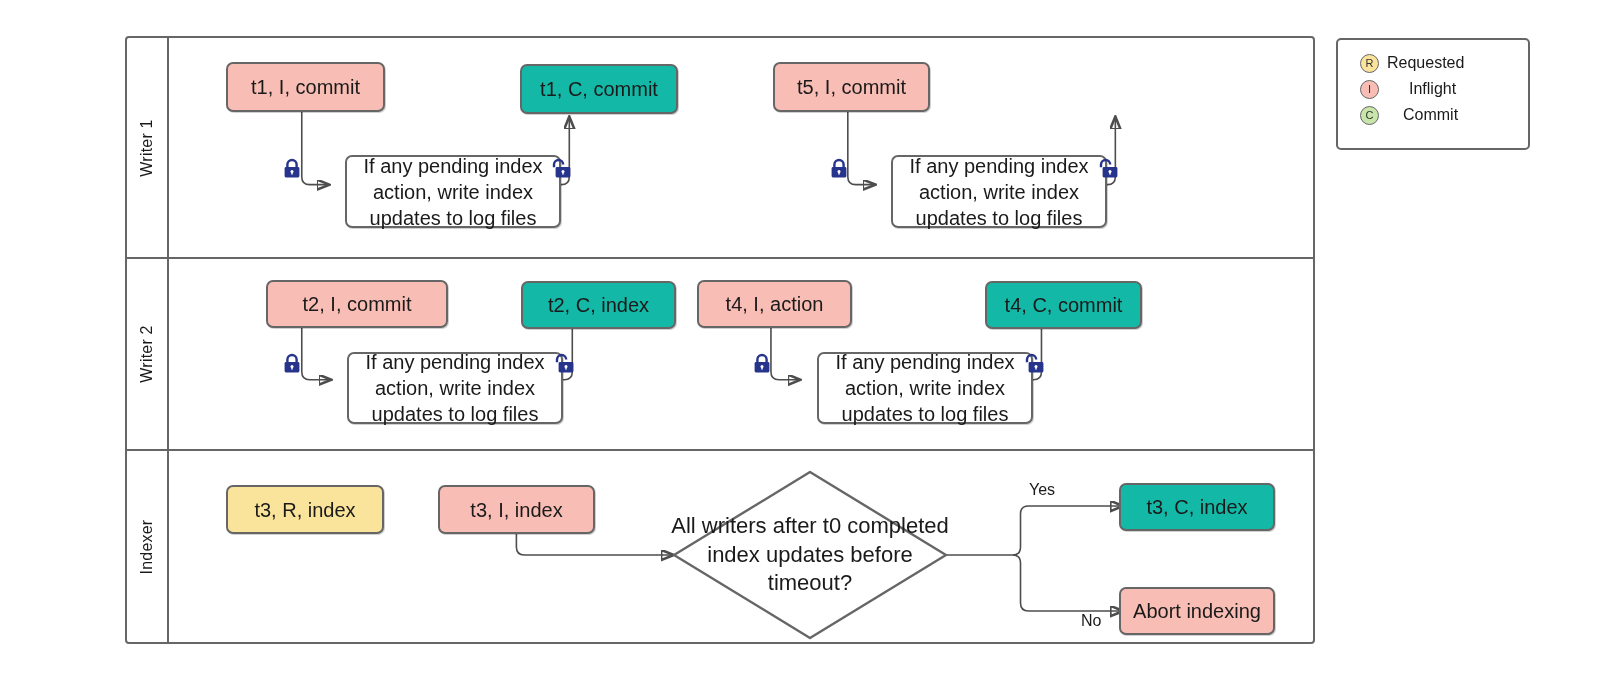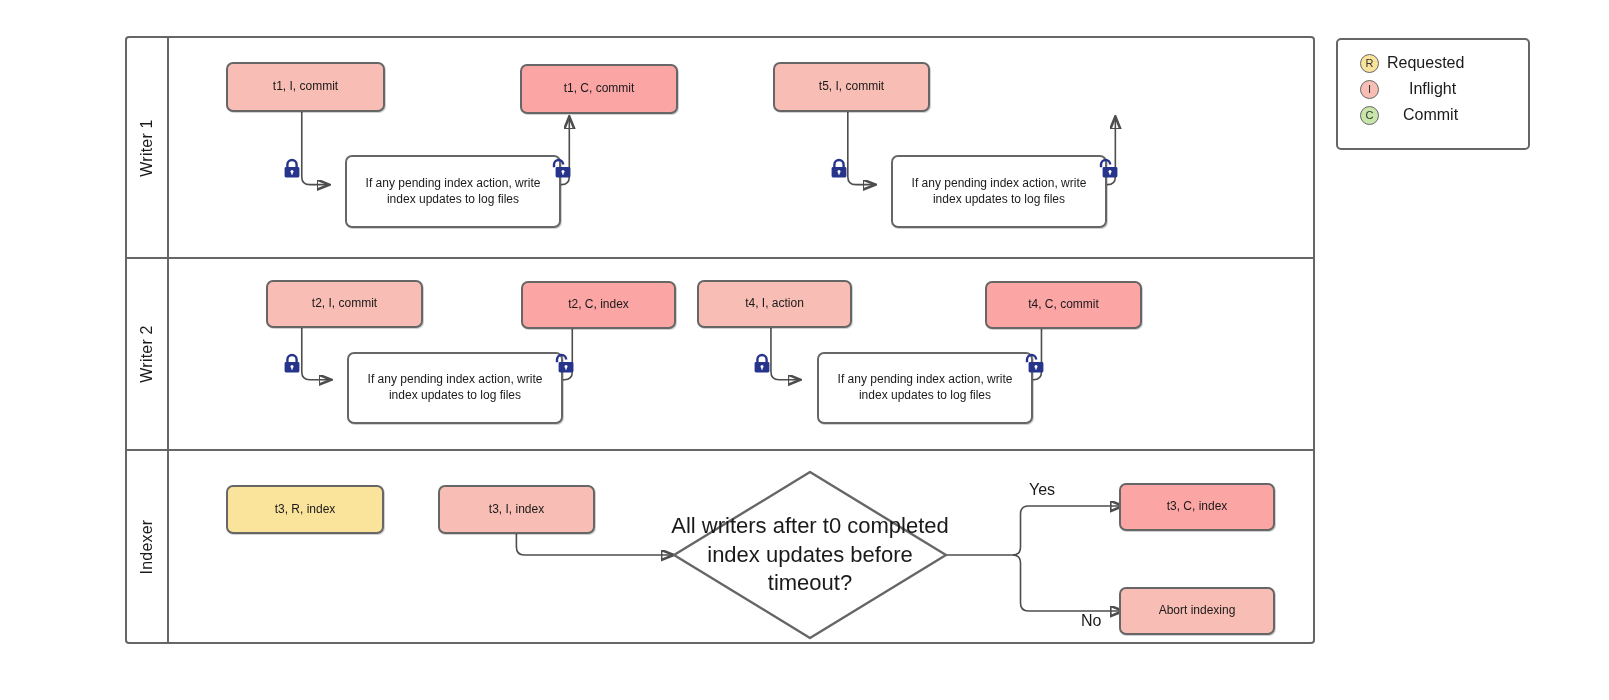--- a/index.html
+++ b/index.html
@@ -73,28 +73,28 @@
   
   .node {
     position: absolute;
     box-sizing: border-box;
     border: 2px solid #666666;
     border-radius: 7px;
     display: flex;
     align-items: center;
     justify-content: center;
     text-align: center;
-    font-size: 12px;
+    font-size: 20px;
     color: #1a1a1a;
     line-height: 1.30;
     padding: 2px 6px;
     box-shadow: 1px 1px 0 rgba(0,0,0,0.18);
   }
   .node.red    { background: #f8bdb4; }
-  .node.green  { background: #fca5a5; }
+  .node.green  { background: #14b8a6; }
   .node.yellow { background: #fae39b; }
   .node.white  { background: #ffffff; }
 
   
   .diamond-wrap {
     position: absolute;
   }
   .diamond-wrap svg { display: block; overflow: visible; }
   .diamond-label {
     position: absolute;
@@ -272,21 +272,21 @@
 
           <path d="M133,68 L133,114 Q133,122 141,122 L162,122" marker-end="url(#arw2)"></path>
 
           <path d="M375,122 L396,122 Q404,122 404,114 L404,56" marker-end="url(#arw2)"></path>
 
           <path d="M603,68 L603,114 Q603,122 611,122 L632,122" marker-end="url(#arw2)"></path>
 
           <path d="M845,122 L866,122 Q874,122 874,114 L874,56" marker-end="url(#arw2)"></path>
         </svg>
 
-        <div class="node red" style="left:97px; top:21px; width:157px; height:48px;">t2, I, commit</div>
+        <div class="node red" style="left:97px; top:21px; width:182px; height:48px;">t2, I, commit</div>
 
         <div class="node green" style="left:352px; top:22px; width:155px; height:48px;">t2, C, index</div>
 
         <div class="node white" style="left:178px; top:93px; width:216px; height:72px;">If any pending index action, write index updates to log files</div>
 
         <div class="node red" style="left:528px; top:21px; width:155px; height:48px;">t4, I, action</div>
 
         <div class="node green" style="left:816px; top:22px; width:157px; height:48px;">t4, C, commit</div>
 
         <div class="node white" style="left:648px; top:93px; width:216px; height:72px;">If any pending index action, write index updates to log files</div>

